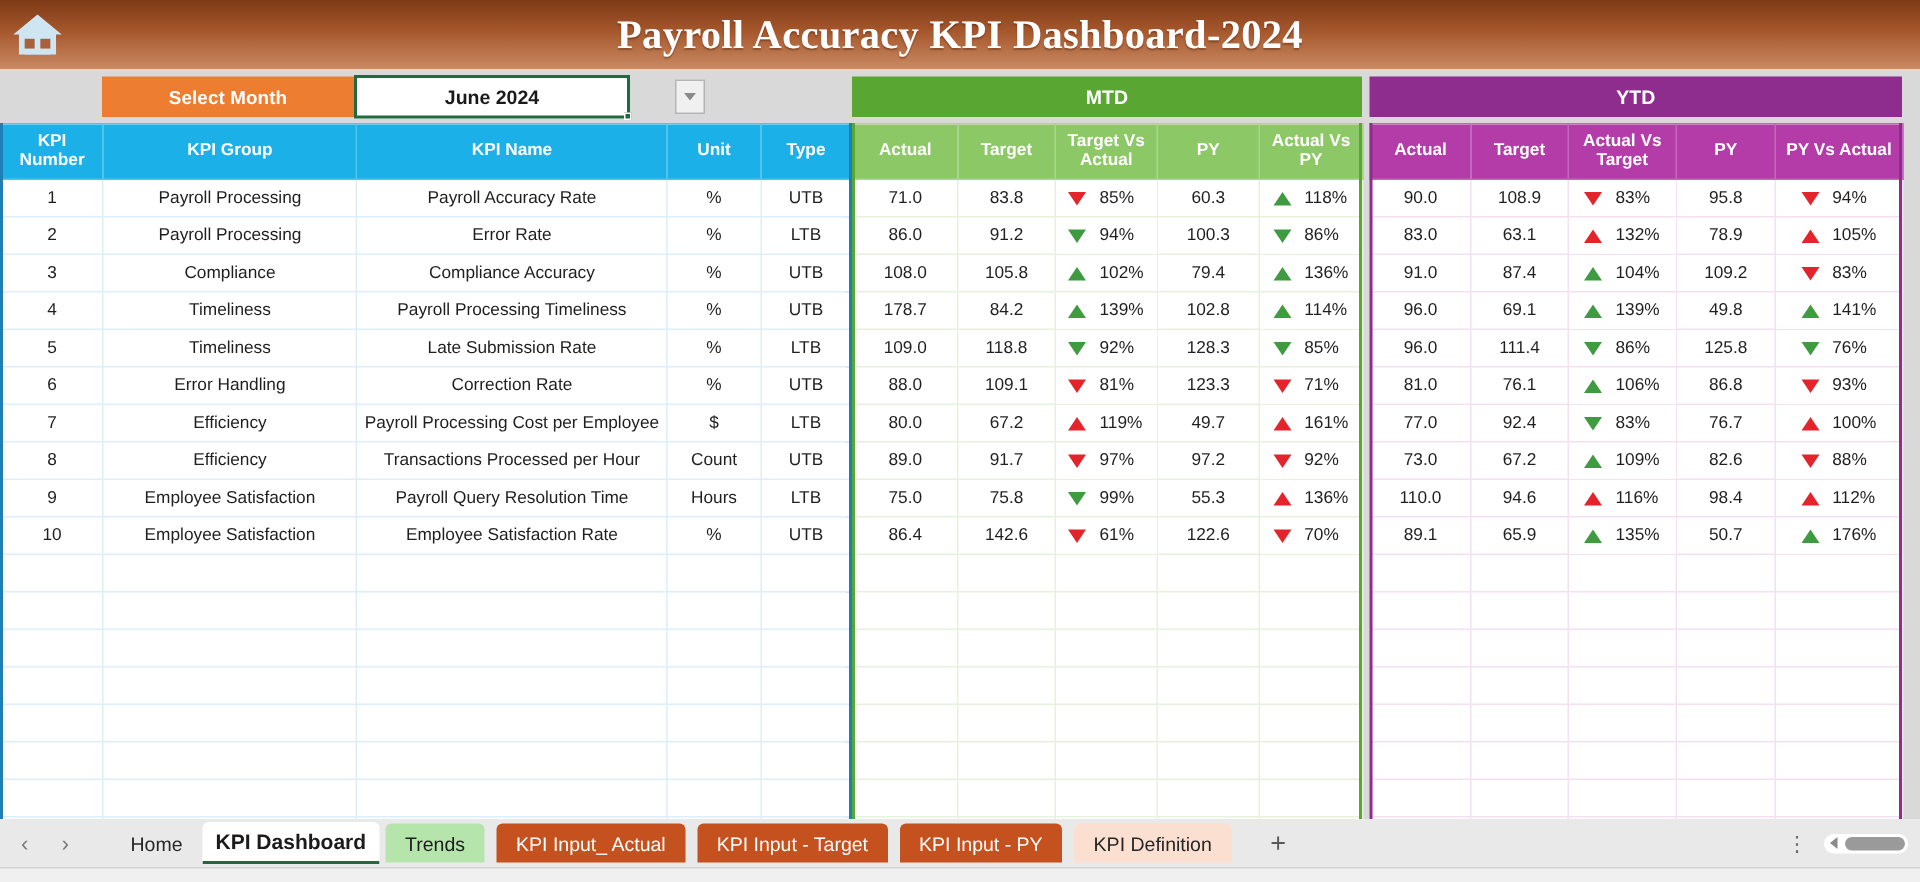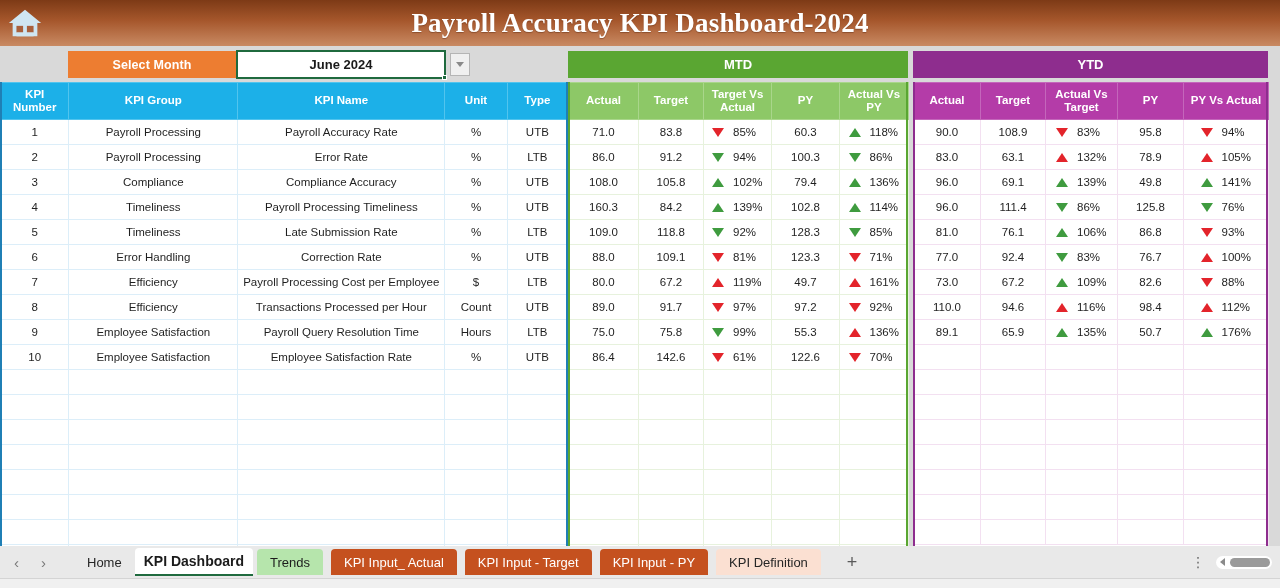--- a/index.html
+++ b/index.html
@@ -31,21 +31,21 @@
     position: absolute; left:0; top: 46px; width: 1280px; height: 36px;
     background: #d9d9d9;
   }
   .select-month-label {
     position: absolute; left: 68px; top: 51px; width: 168px; height: 27px;
     background: #ed7d31; color: #fff; font-size: 12.5px; font-weight: bold;
     display: flex; align-items: center; justify-content: center;
     letter-spacing: .1px;
   }
   .month-cell {
-    position: absolute; left: 236px; top: 50px; width: 210px; height: 29px;
+    position: absolute; left: 236px; top: 50px; width: 184px; height: 29px;
     background: #ffffff; border: 2px solid #1f6a3e;
     display: flex; align-items: center; justify-content: center;
     font-size: 13px; font-weight: bold; color: #1a1a1a;
   }
   .fill-handle {
     position: absolute; right: -3px; bottom: -3px; width: 5px; height: 5px;
     background: #1f6a3e; border: 1px solid #fff;
   }
   .dd-btn {
     position: absolute; left: 450px; top: 53px; width: 20px; height: 23px;
@@ -411,21 +411,21 @@
               </td>
               <td class="num">79.4</td>
               <td class="arrowcell">
                 <span class="inner">
                   <span class="tri up c-green"></span>
                   <span class="pct">136%</span>
                 </span>
               </td>
             </tr>
             <tr>
-              <td class="num">160.3</td>
+              <td class="num">178.7</td>
               <td class="num">84.2</td>
               <td class="arrowcell">
                 <span class="inner">
                   <span class="tri up c-green"></span>
                   <span class="pct">139%</span>
                 </span>
               </td>
               <td class="num">102.8</td>
               <td class="arrowcell">
                 <span class="inner">
@@ -639,20 +639,37 @@
                 <span class="inner">
                   <span class="tri up c-red"></span>
                   <span class="pct">132%</span>
                 </span>
               </td>
               <td class="num">78.9</td>
               <td class="arrowcell">
                 <span class="inner">
                   <span class="tri up c-red"></span>
                   <span class="pct">105%</span>
+                </span>
+              </td>
+            </tr>
+            <tr>
+              <td class="num">91.0</td>
+              <td class="num">87.4</td>
+              <td class="arrowcell">
+                <span class="inner">
+                  <span class="tri up c-green"></span>
+                  <span class="pct">104%</span>
+                </span>
+              </td>
+              <td class="num">109.2</td>
+              <td class="arrowcell">
+                <span class="inner">
+                  <span class="tri down c-red"></span>
+                  <span class="pct">83%</span>
                 </span>
               </td>
             </tr>
             <tr>
               <td class="num">96.0</td>
               <td class="num">69.1</td>
               <td class="arrowcell">
                 <span class="inner">
                   <span class="tri up c-green"></span>
                   <span class="pct">139%</span>

